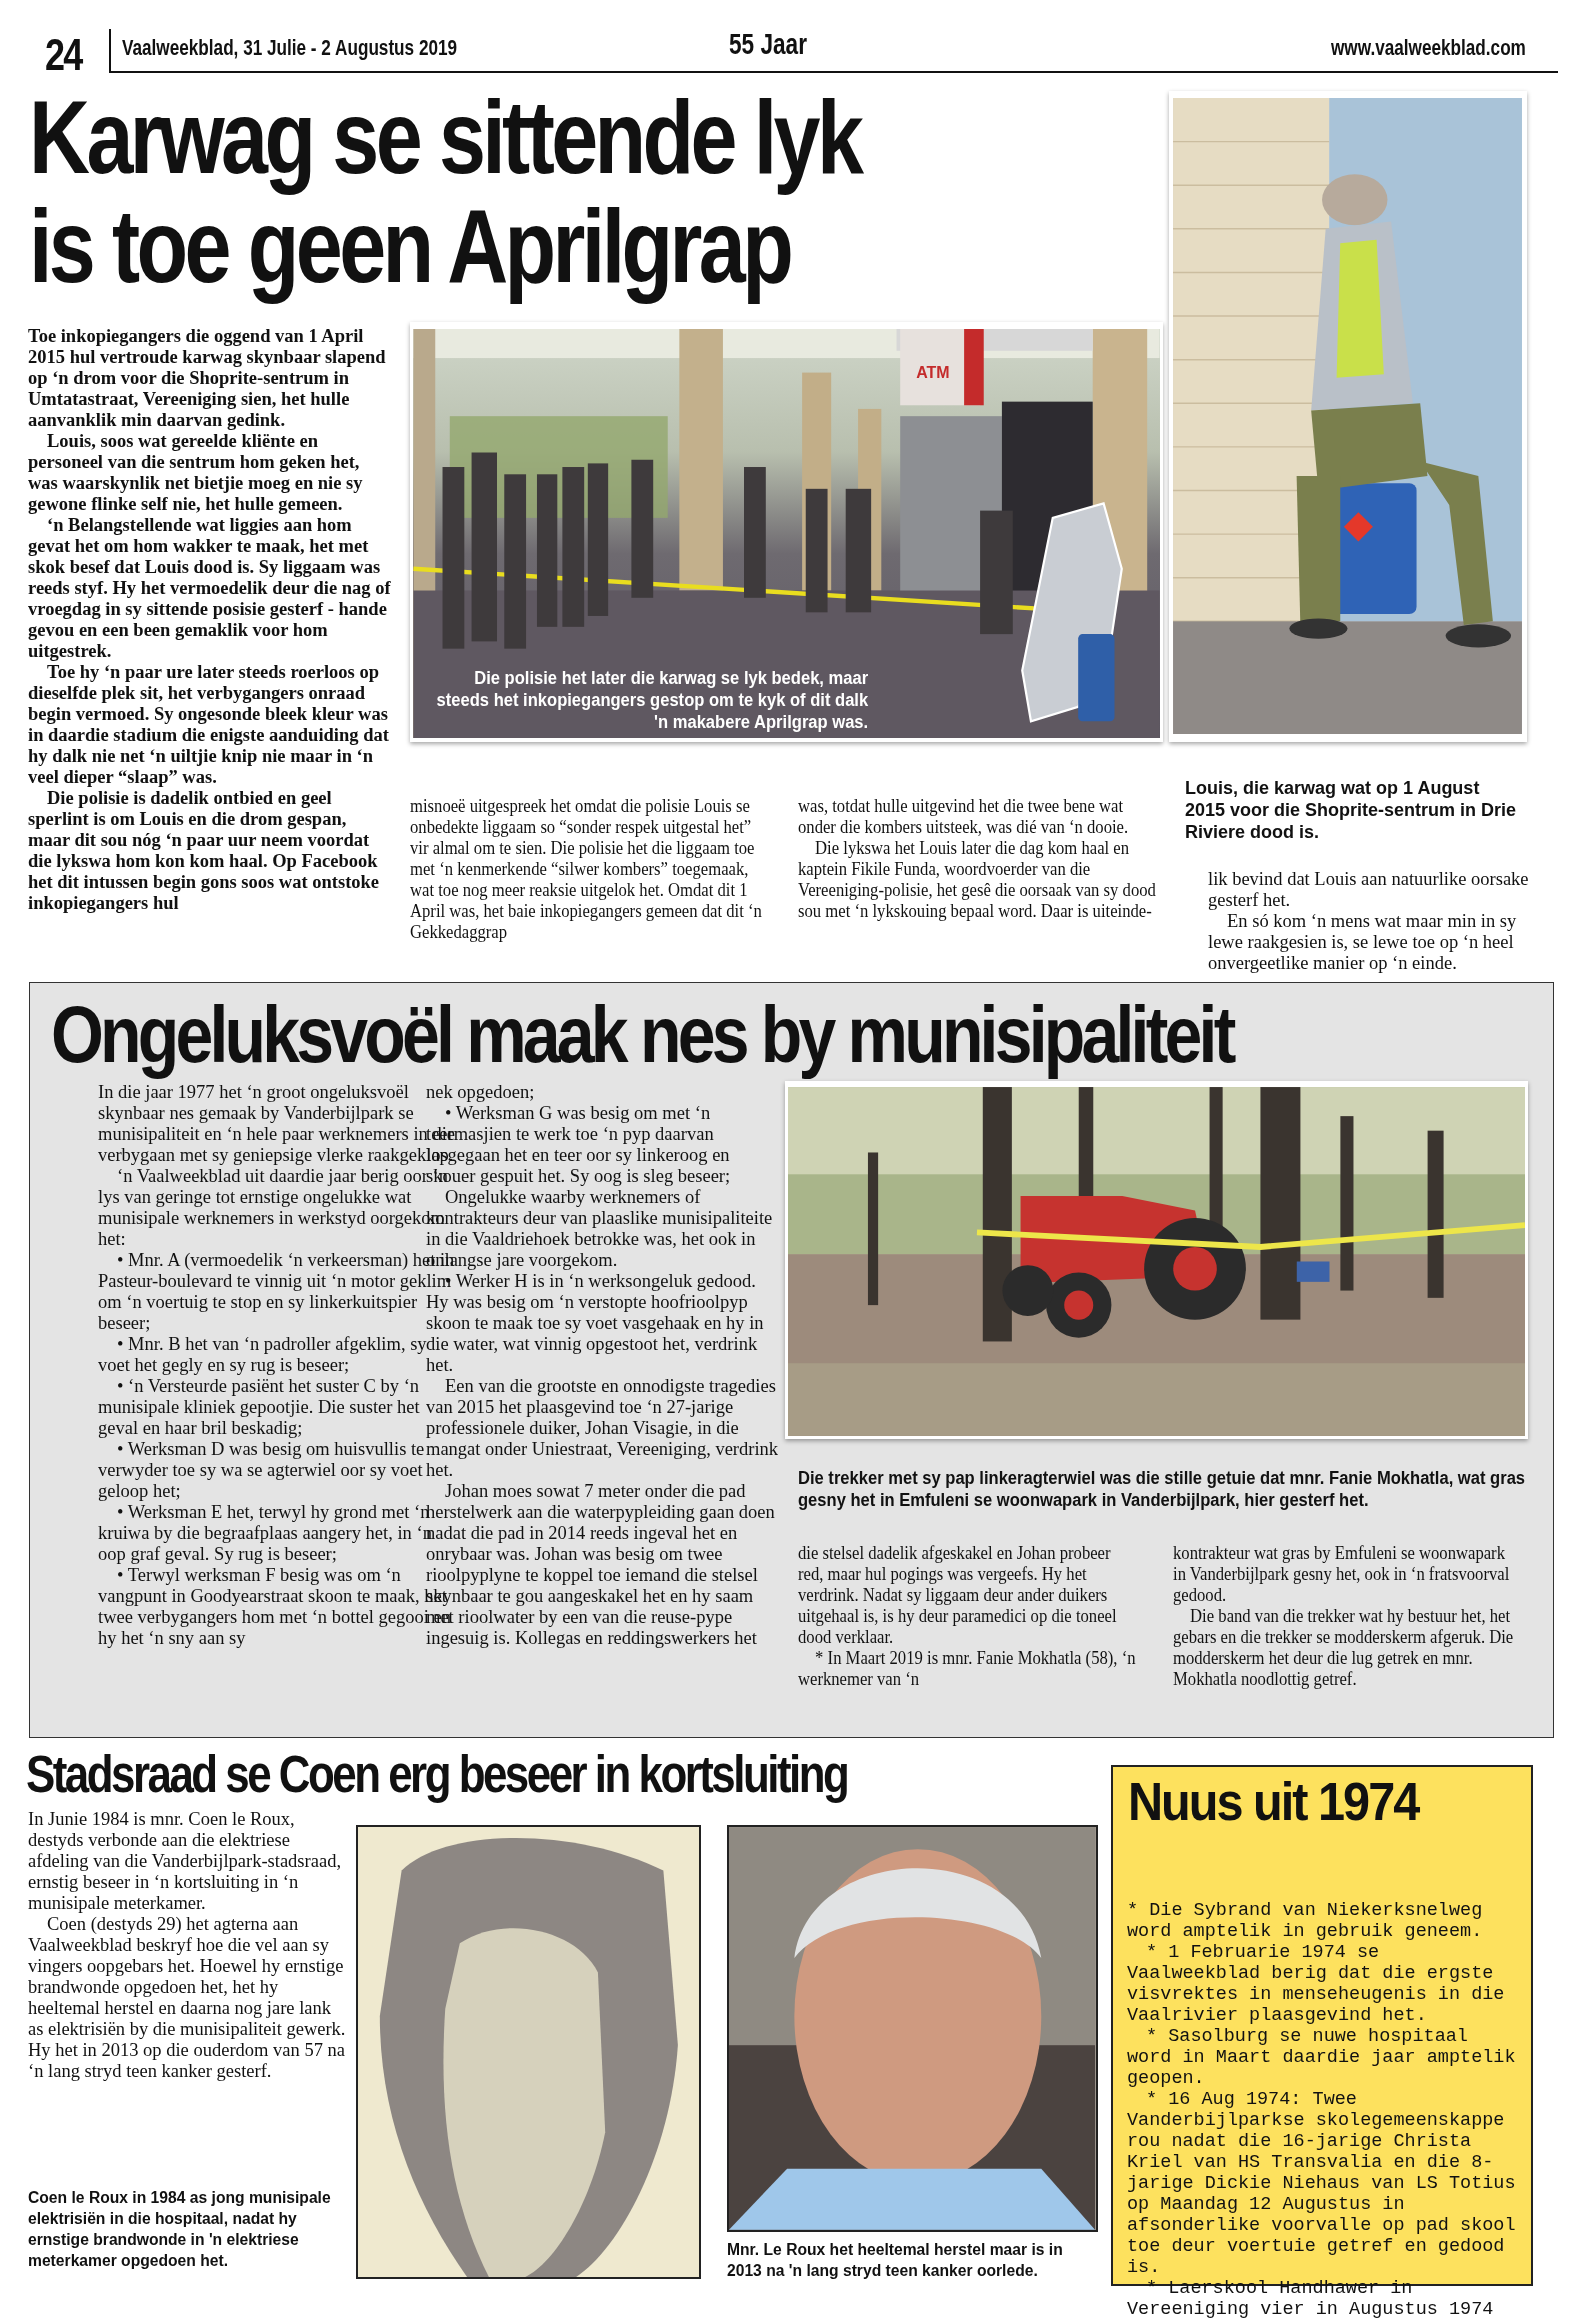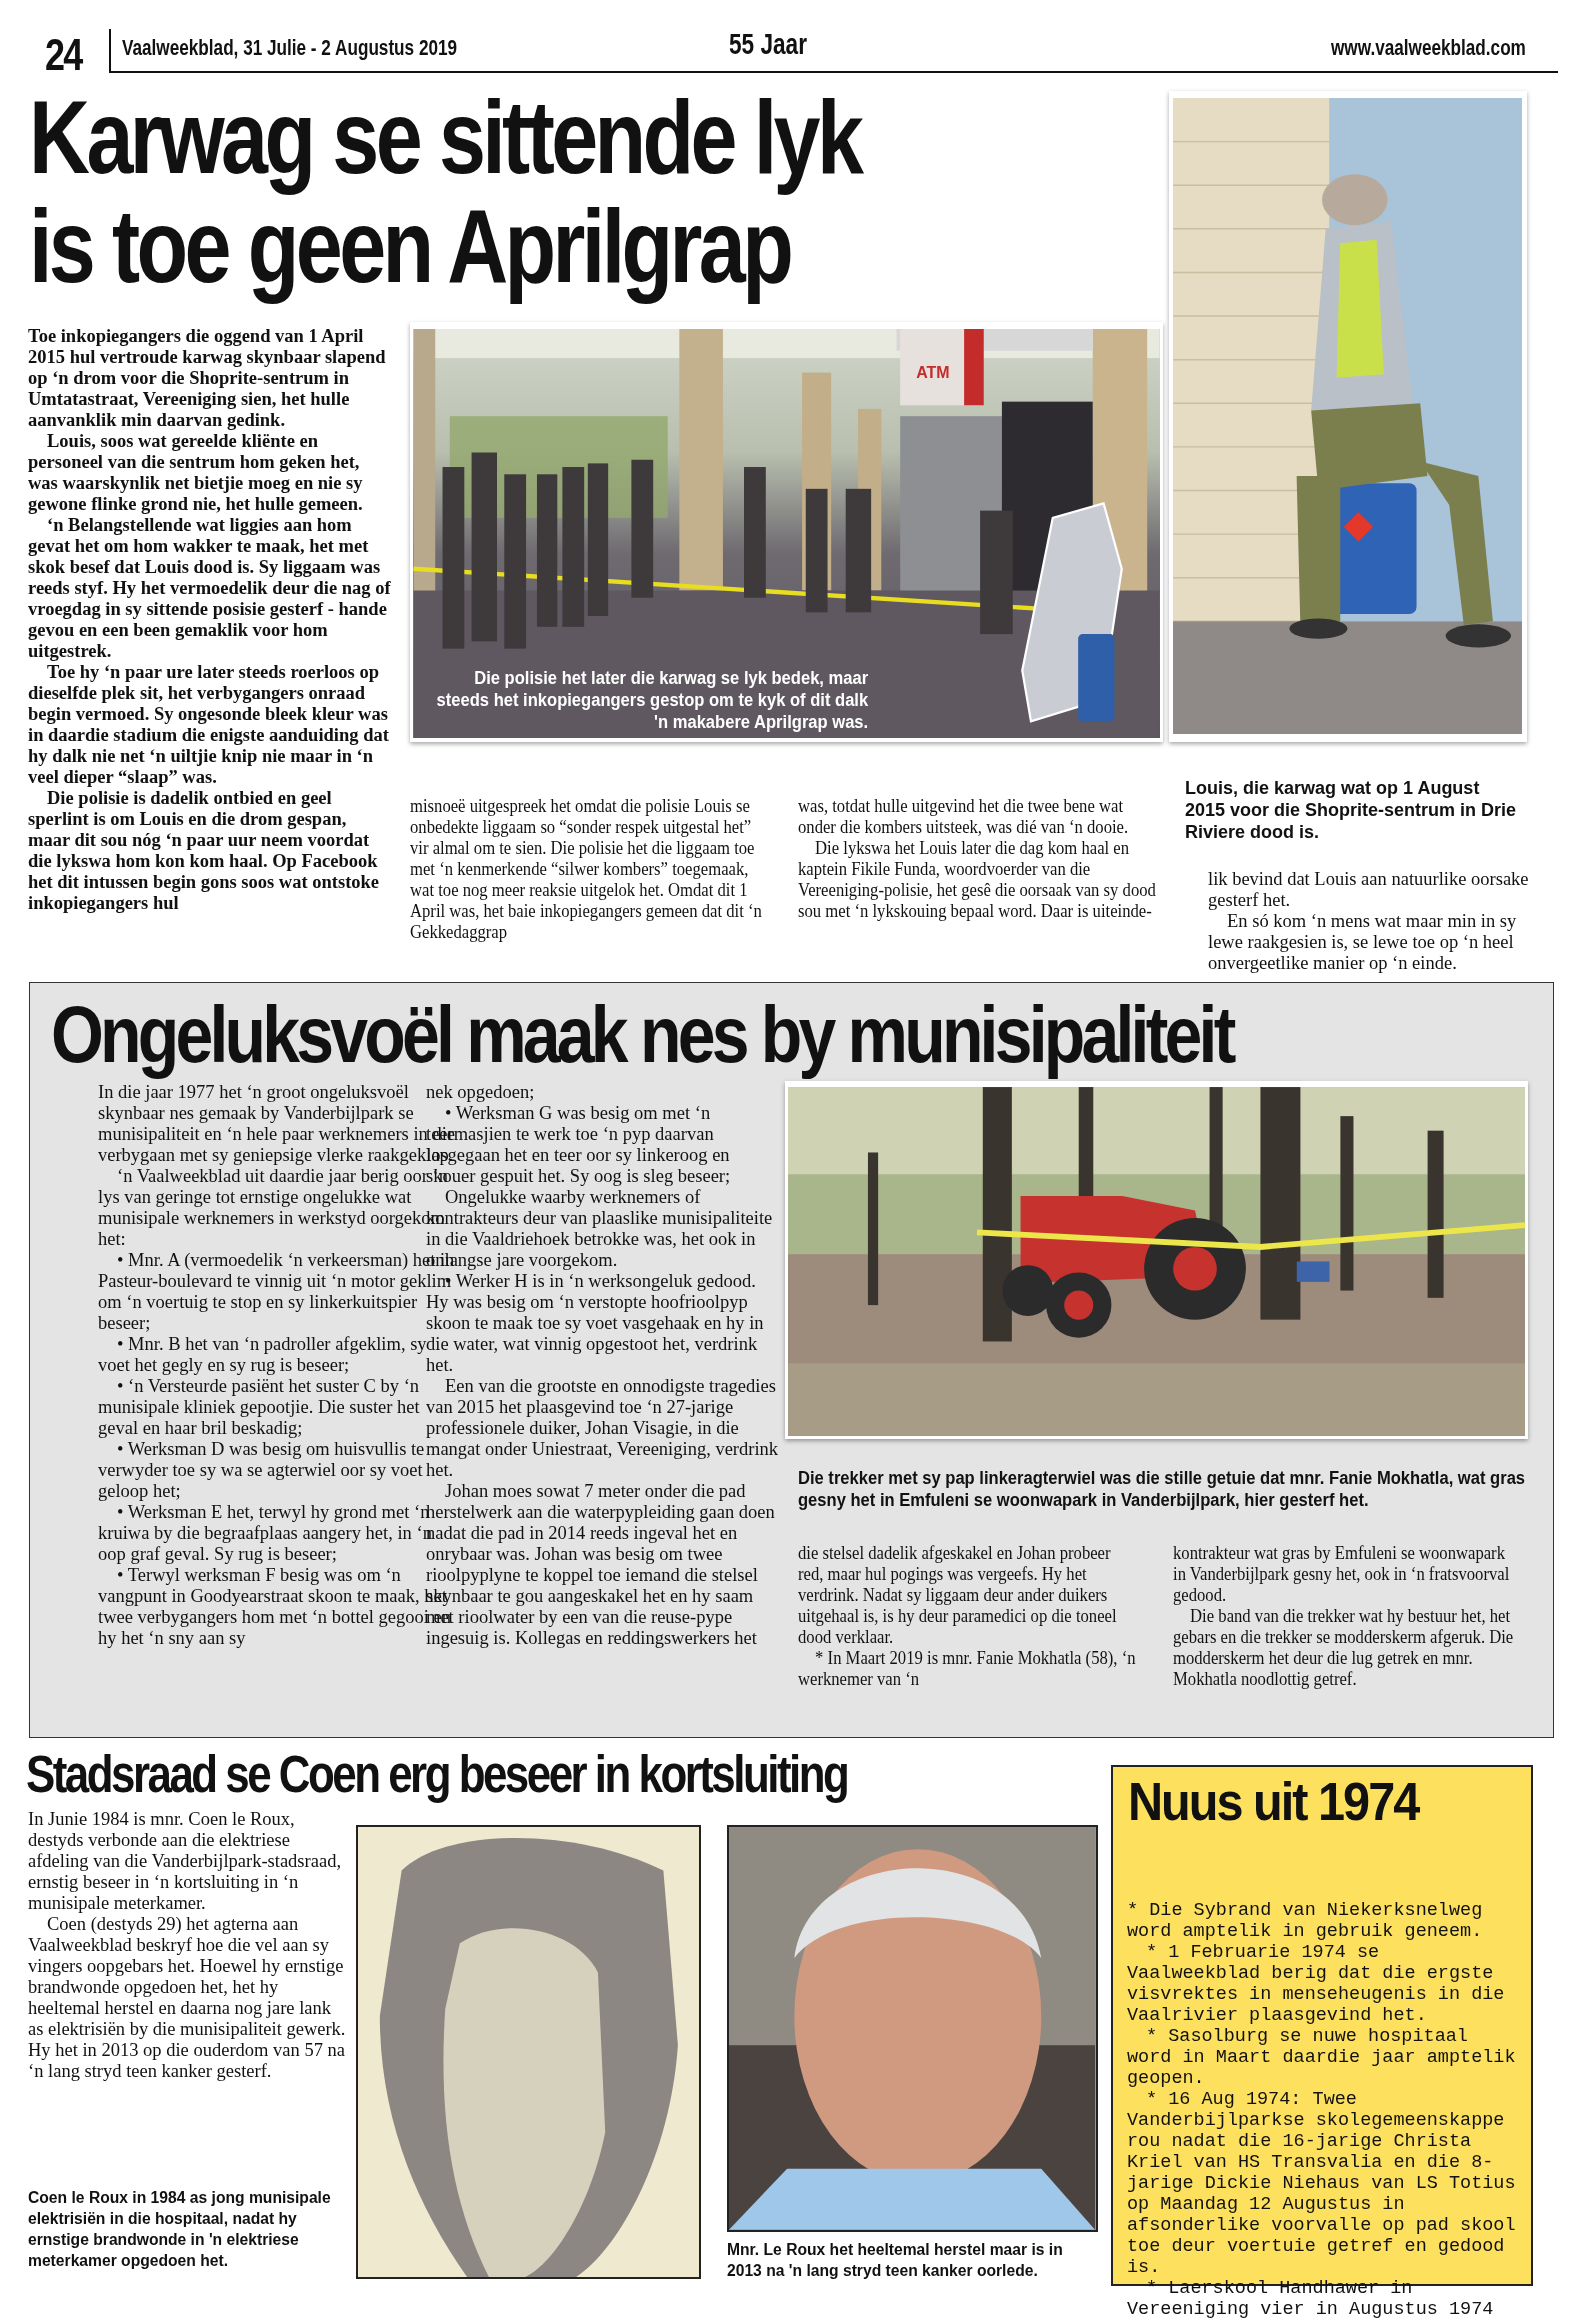--- a/index.html
+++ b/index.html
@@ -40,21 +40,21 @@
 <div class="abs hdr-rule-h"></div>
 <div class="abs sans hdr-text" style="left:122px;">Vaalweekblad, 31 Julie - 2 Augustus 2019</div>
 <div class="abs sans hdr-text" style="left:729px; top:28px; font-size:29px;">55 Jaar</div>
 <div class="abs sans hdr-text" style="left:1331px;">www.vaalweekblad.com</div>
 
 <div class="abs headline" style="left:29px; top:86px; font-size:103px; transform:scaleX(0.82); transform-origin:left top;">Karwag se sittende lyk</div>
 <div class="abs headline" style="left:29px; top:195px; font-size:103px; transform:scaleX(0.82); transform-origin:left top;">is toe geen Aprilgrap</div>
 
 <div class="abs col" style="left:28px; top:326px; width:364px;font-weight:bold;">
   <p>Toe inkopiegangers die oggend van 1 April 2015 hul vertroude karwag skynbaar slapend op ‘n drom voor die Shoprite-sentrum in Umtatastraat, Vereeniging sien, het hulle aanvanklik min daarvan gedink.</p>
-  <p class="ind">Louis, soos wat gereelde kliënte en personeel van die sentrum hom geken het, was waarskynlik net bietjie moeg en nie sy gewone flinke grond nie, het hulle gemeen.</p>
+  <p class="ind">Louis, soos wat gereelde kliënte en personeel van die sentrum hom geken het, was waarskynlik net bietjie moeg en nie sy gewone flinke self nie, het hulle gemeen.</p>
   <p class="ind">‘n Belangstellende wat liggies aan hom gevat het om hom wakker te maak, het met skok besef dat Louis dood is. Sy liggaam was reeds styf. Hy het vermoedelik deur die nag of vroegdag in sy sittende posisie gesterf - hande gevou en een been gemaklik voor hom uitgestrek.</p>
   <p class="ind">Toe hy ‘n paar ure later steeds roerloos op dieselfde plek sit, het verbygangers onraad begin vermoed. Sy ongesonde bleek kleur was in daardie stadium die enigste aanduiding dat hy dalk nie net ‘n uiltjie knip nie maar in ‘n veel dieper “slaap” was.</p>
   <p class="ind">Die polisie is dadelik ontbied en geel sperlint is om Louis en die drom gespan, maar dit sou nóg ‘n paar uur neem voordat die lykswa hom kon kom haal. Op Facebook het dit intussen begin gons soos wat ontstoke inkopiegangers hul</p>
 </div>
 
 <div class="abs photo-frame" style="left:410px; top:322px; width:753px; height:420px;"></div>
 <div class="abs photo" style="left:413px; top:329px; width:747px; height:409px; background:linear-gradient(180deg,#cfd6c9 0%,#b8bfae 30%,#6e6a70 55%,#5a5560 100%);text-align:right;">
   <svg width="747" height="409" viewBox="0 0 1027 563">
     <rect x="0" y="0" width="1027" height="40" fill="#e8eadf"></rect>
     <rect x="0" y="0" width="30" height="563" fill="#b9a98c"></rect>

